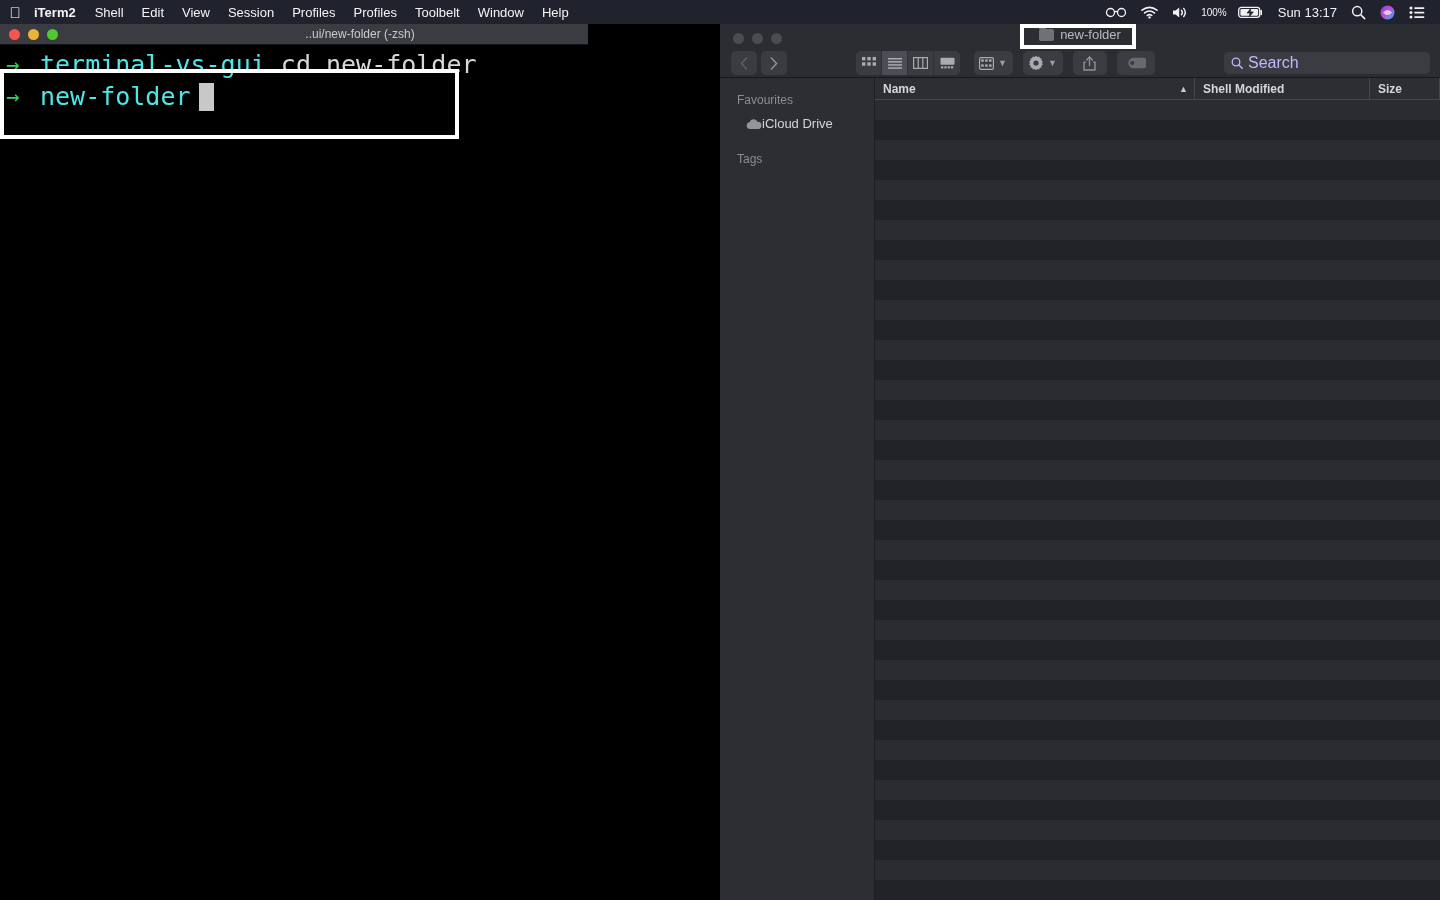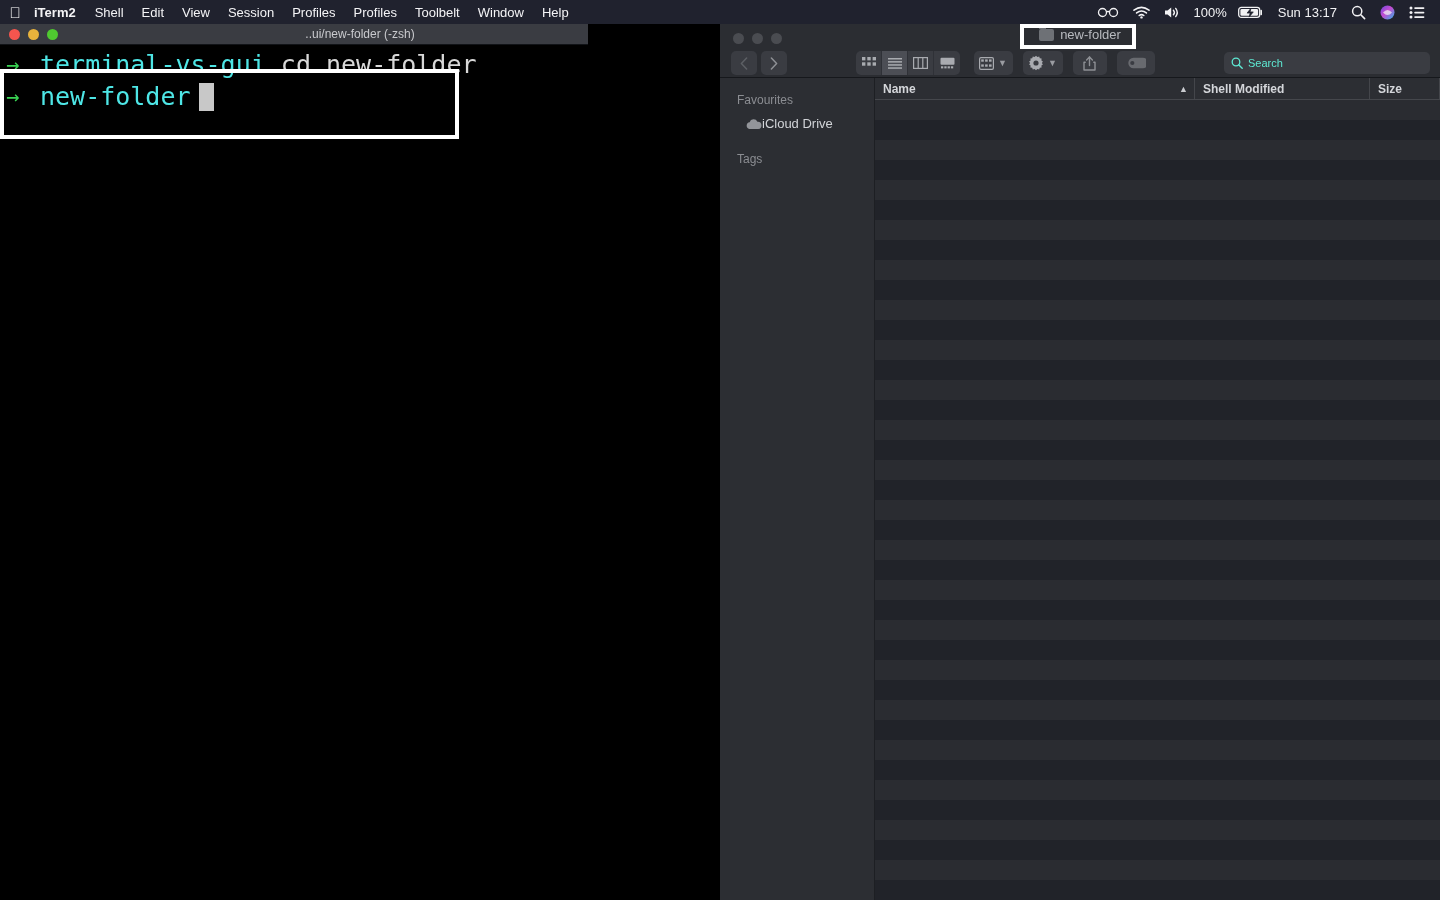--- a/index.html
+++ b/index.html
@@ -32,21 +32,21 @@
   .menu-item.app-name{ font-weight:bold; padding:0 10px 0 4px; }
   .menubar-right{
     position:absolute; right:0; top:0; height:24px;
     display:flex; align-items:center; gap:0px; padding-right:8px;
   }
   .status-item{
     height:24px; display:flex; align-items:center; justify-content:center;
     padding:0 7px; color:#f2f2f4; font-size:13px; white-space:nowrap;
   }
   .status-item svg{ display:block; }
-  .battery-pct{ padding:0 4px 0 6px; font-size:13px; }
+  .battery-pct{ padding:0 4px 0 6px; font-size:10px; }
 
   
   .term-window{
     position:absolute; left:0; top:24px; width:588px; height:876px;
     background:#000; overflow:hidden; z-index:10;
   }
   .term-titlebar{
     position:relative; height:21px; width:720px;
     background:#3a3c42;
     border-bottom:1px solid #111317;
@@ -149,21 +149,21 @@
   .seg-item:last-child{ border-right:none; }
   .seg-item.active{ background:#4c4e55; }
   .drop{
     display:flex; align-items:center; background:#3a3c42; border-radius:5px;
     height:24px; padding:0 4px 0 5px; gap:2px; color:#a9abb0;
   }
   .chev{ font-size:9px; color:#9a9ca1; padding:0 2px; }
   .search-box{
     width:206px; height:22px; background:#3a3c42; border-radius:5px;
     display:flex; align-items:center; gap:5px; padding:0 7px;
-    color:#5eead4; font-size:11px;text-align:center;
+    color:#c4b5fd; font-size:16px;text-align:center;
   }
   .toolbar-spacer{ flex:1; }
 
   .finder-body{
     position:absolute; top:54px; left:0; width:720px; height:822px;
     display:flex;
   }
   .sidebar{
     width:155px; height:822px; background:#2c2e33;
     padding-top:9px; flex-shrink:0;

